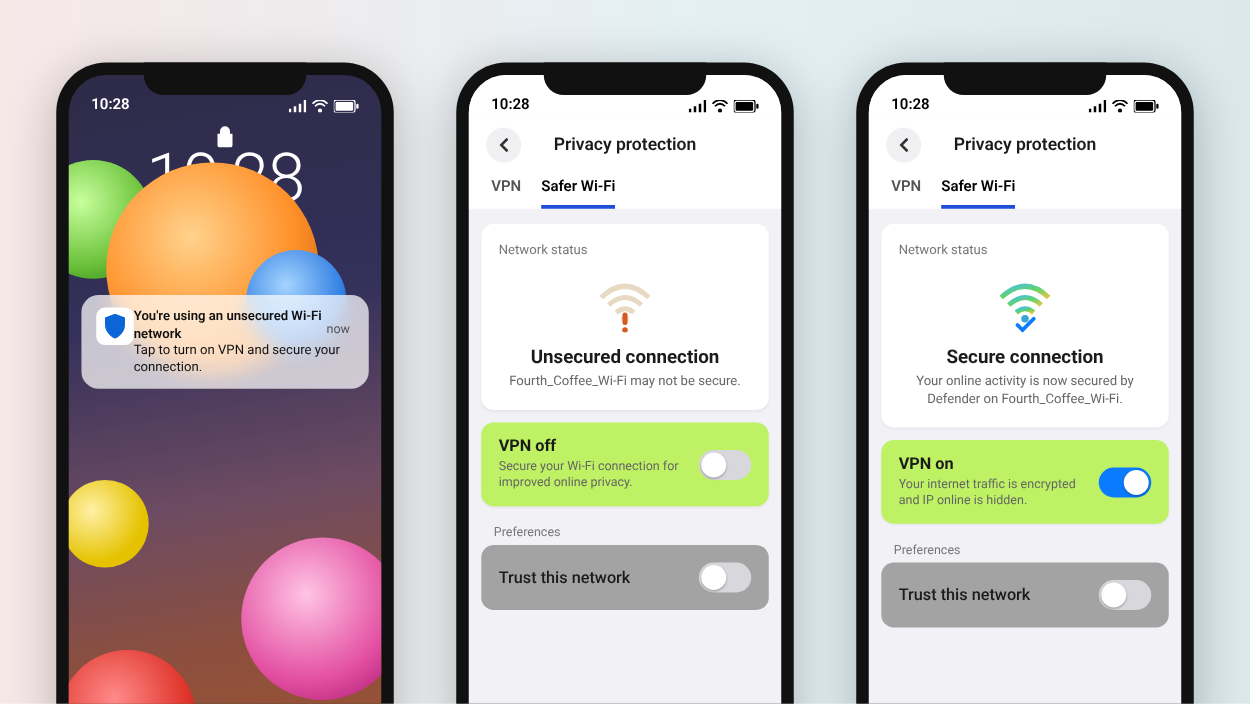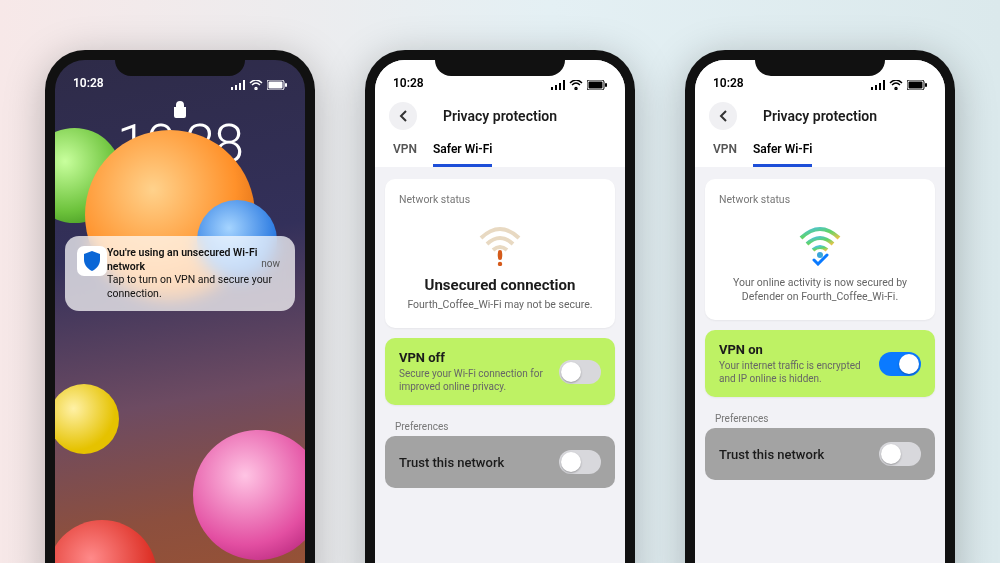--- a/index.html
+++ b/index.html
@@ -323,20 +323,21 @@
                 <stop offset="100%" stop-color="#e8c44a"></stop>
             </linearGradient>
           </defs>
           <path d="M4 14 Q23 -4 42 14" stroke="url(#g1)" stroke-width="4" fill="none"></path>
           <path d="M10 20 Q23 8 36 20" stroke="url(#g1)" stroke-width="4" fill="none"></path>
           <path d="M16 26 Q23 20 30 26" stroke="url(#g1)" stroke-width="4" fill="none"></path>
           <circle cx="23" cy="31" r="3" fill="#3aa6d8"></circle>
           <path d="M17 36 L21 40 L30 31" stroke="#0a7aff" stroke-width="3" fill="none" stroke-linecap="round"></path>
         </svg>
       </div>
+      <div class="net-title">Secure connection</div>
       <div class="net-sub">Your online activity is now secured by Defender on Fourth_Coffee_Wi-Fi.</div>
     </div>
 
     <div class="row-toggle">
       <div class="txt">
         <div class="t-title">VPN on</div>
         <div class="t-sub">Your internet traffic is encrypted and IP online is hidden.</div>
       </div>
       <div class="toggle on">
           <div class="knob"></div>

